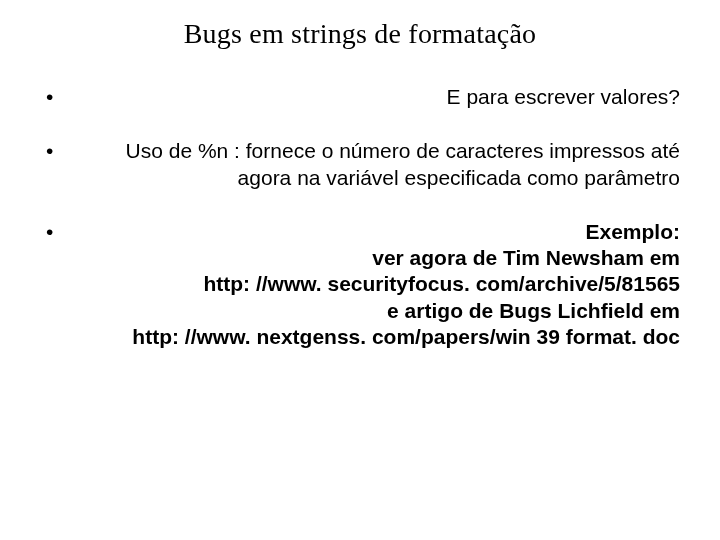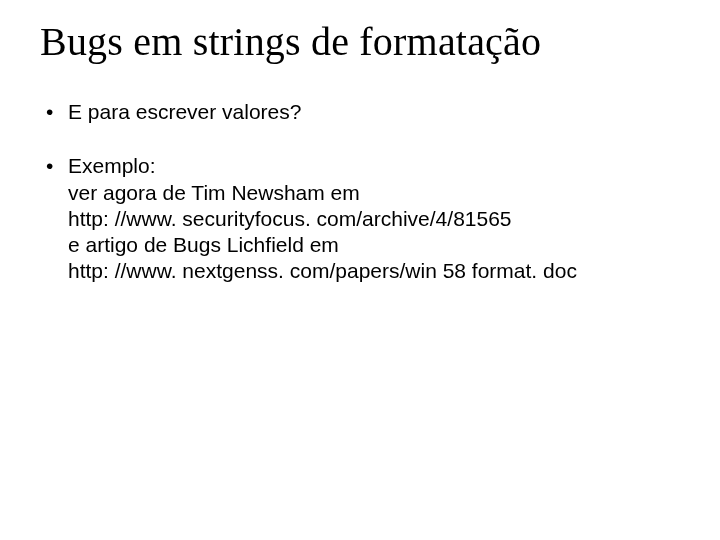--- a/index.html
+++ b/index.html
@@ -1,36 +1,39 @@
 <!DOCTYPE html>
 <html><head>
 <meta charset="utf-8">
 <style>
   * { margin: 0; padding: 0; box-sizing: border-box; }
   html, body { width: 720px; height: 540px; background: #fff; font-family: Arial, Helvetica, sans-serif; color: #000; }
   .slide { width: 720px; height: 540px; padding: 18px 40px 40px 40px; }
-  .title { font-family: "Times New Roman", Times, serif; font-size: 40px; font-weight: 400; margin-bottom: 34px; letter-spacing: 0.2px; }
-  .bullets { list-style: none; }
+  .title { font-family: "Times New Roman", Times, serif; font-size: 28px; font-weight: 400; text-align: center; margin-bottom: 34px; letter-spacing: 0.2px; }
+  .bullets { list-style: none; text-align: right; }
   .bullets > li { position: relative; padding-left: 28px; font-size: 21px; line-height: 1.25; margin-bottom: 28px; }
   .bullets > li::before { content: "•"; position: absolute; left: 6px; top: 0; font-size: 21px; }
   .sub { display: block; padding-left: 0; }
-  .sub-line { display: block; }
+  .sub-line { display: block; font-weight: bold; }
 </style>
 </head>
 <body>
 
 <div class="slide">
   <h1 class="title">Bugs em strings de formatação</h1>
   <ul class="bullets">
     <li>
       <span>E para escrever valores?</span>
     </li>
     <li>
+      <span>Uso de %n : fornece o número de caracteres impressos até agora na variável especificada como parâmetro</span>
+    </li>
+    <li>
       <span class="sub">
         <span class="sub-line">Exemplo:</span>
         <span class="sub-line">ver agora de Tim Newsham em</span>
-        <span class="sub-line">http: //www. securityfocus. com/archive/4/81565</span>
+        <span class="sub-line">http: //www. securityfocus. com/archive/5/81565</span>
         <span class="sub-line">e artigo de Bugs Lichfield em</span>
-        <span class="sub-line">http: //www. nextgenss. com/papers/win 58 format. doc</span>
+        <span class="sub-line">http: //www. nextgenss. com/papers/win 39 format. doc</span>
       </span>
     </li>
   </ul>
 </div>
 
 </body></html>

